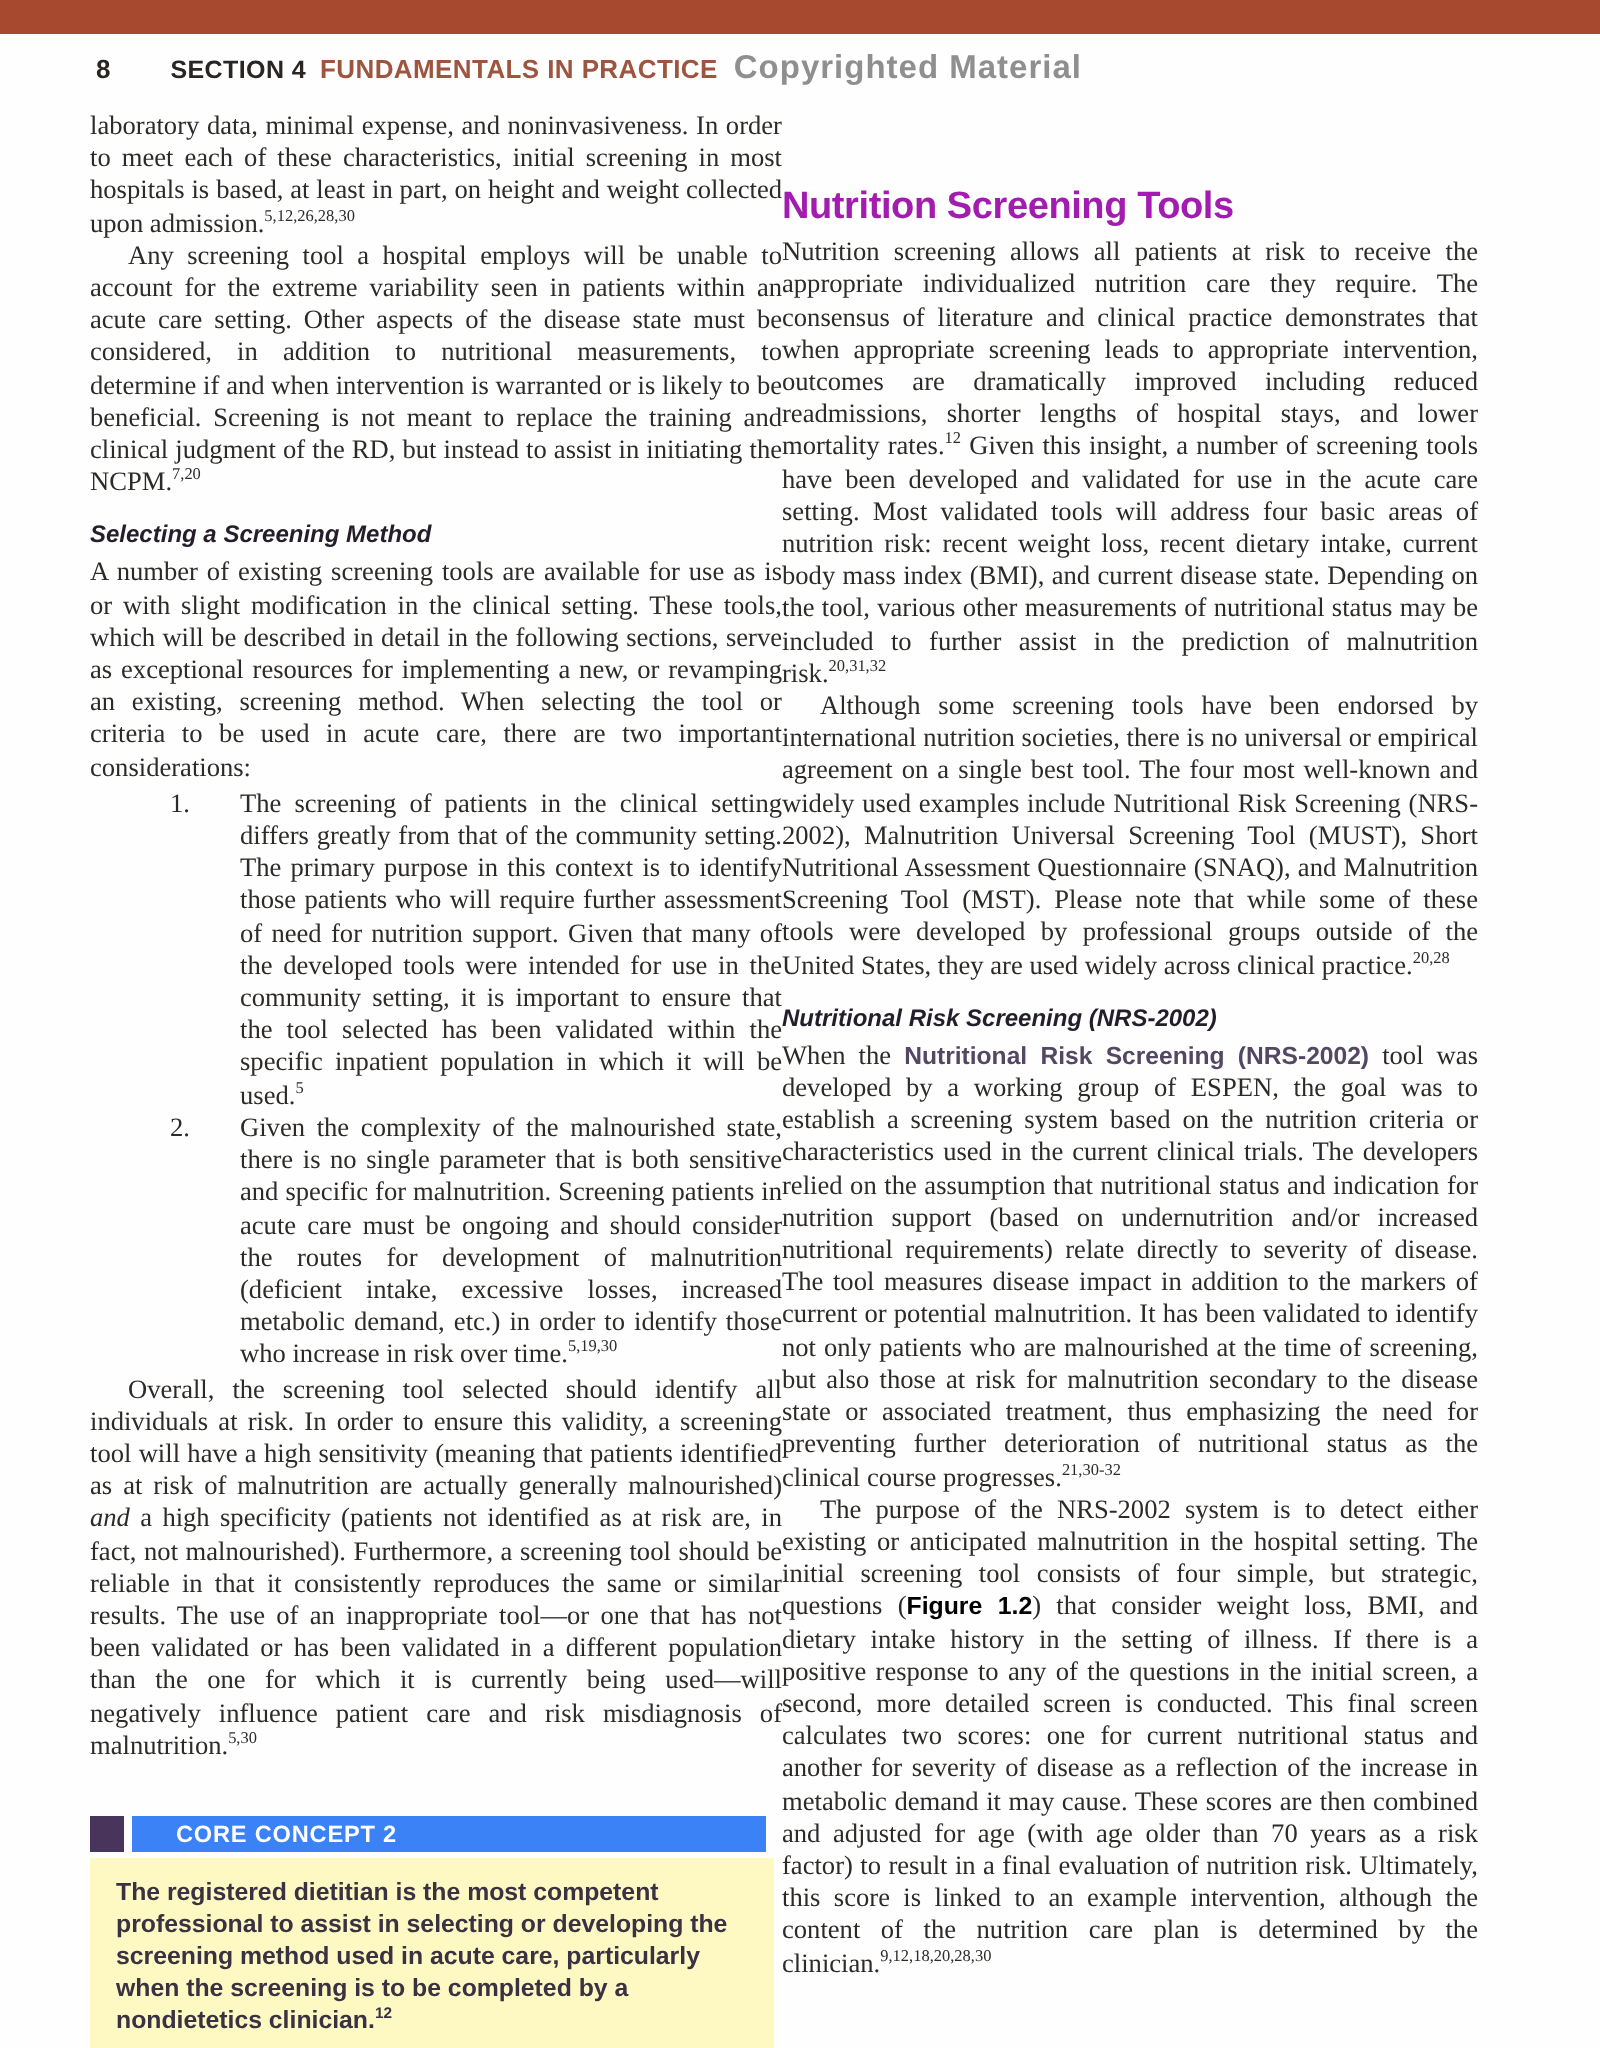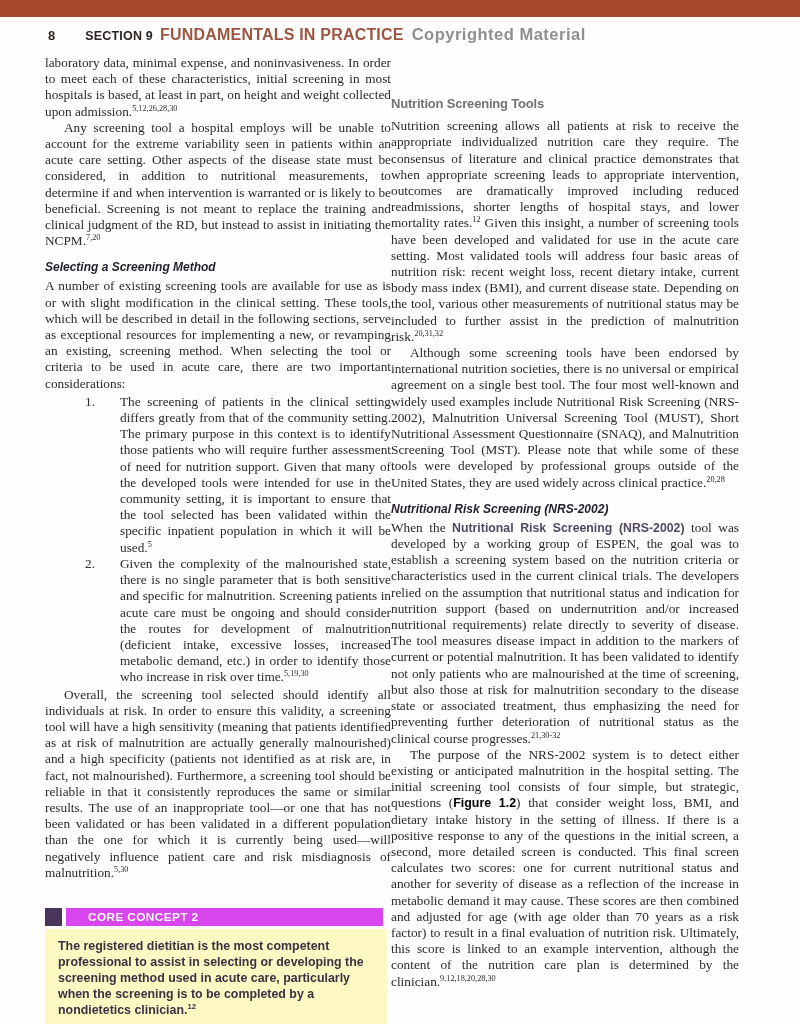--- a/index.html
+++ b/index.html
@@ -16,21 +16,21 @@
     background:#a6492e;
   }
   .header{
     display:flex;align-items:baseline;
     padding:8px 0 0 48px;
     font-family:"Liberation Sans",sans-serif;
     white-space:nowrap;
   }
   .pnum{font-weight:700;font-size:13px;color:#2b2522;margin-right:30px;}
   .seclabel{font-weight:700;font-size:12.5px;color:#2b2522;letter-spacing:0.2px;margin-right:7px;}
-  .sectitle{font-weight:700;font-size:16px;color:#9e5540;letter-spacing:0.2px;margin-right:8px;}
+  .sectitle{font-weight:700;font-size:13px;color:#9e5540;letter-spacing:0.2px;margin-right:8px;}
   .copytop{font-weight:600;font-size:16.5px;color:#8f8f8f;letter-spacing:0.5px;}
   .cols{
     display:flex;
     padding:11px 40px 0 45px;
     align-items:center;
   }
   .col{width:346px;}
   .col.right{width:348px;}
   p{
     margin:0;
@@ -43,21 +43,21 @@
   sup{font-size:0.62em;line-height:0;}
   .subhead{
     font-family:"Liberation Sans",sans-serif;
     font-weight:700;font-style:italic;
     font-size:12px;color:#241e2b;
     margin:11px 0 4px 0;
   }
   .h-red{
     font-family:"Liberation Sans",sans-serif;
     font-weight:700;
-    font-size:13px;color:#737373;
+    font-size:19px;color:#a21caf;
     letter-spacing:-0.2px;
     margin:0 0 3px 0;
     line-height:22px;
   }
   .numlist{margin:2px 0 1px 40px;}
   .li{display:flex;margin:0;}
   .li .num{flex:0 0 19px;font-size:13.3px;line-height:16.2px;}
   .li .litext{flex:1;margin-left:16px;}
   .term{
     font-family:"Liberation Sans",sans-serif;
@@ -66,21 +66,21 @@
   }
   .figref{
     font-family:"Liberation Sans",sans-serif;
     font-weight:700;font-size:12.4px;
     color:#000000;
   }
   .concept{margin-top:27px;width:338px;}
   .concept-head{display:flex;align-items:stretch;height:18px;}
   .concept-square{flex:0 0 17px;background:#49355b;margin-right:4px;}
   .concept-banner{
-    flex:1;background:#d946ef;
+    flex:1;background:#3b82f6;
     display:flex;align-items:center;
     padding-left:22px;
     font-family:"Liberation Sans",sans-serif;
     font-weight:700;font-size:11.8px;color:#ffffff;
     letter-spacing:0.4px;
   }
   .concept-body{
     margin-top:3px;width:320px;
     background:#fef9c3;
     padding:9px 9px 10px 13px;
@@ -91,32 +91,32 @@
     line-height:16px;color:#3a3142;
     text-align:left;
   }
   .footer{
     text-align:center;
     margin-top:4px;
     font-family:"Liberation Sans",sans-serif;
     font-weight:600;font-size:16.5px;color:#8f8f8f;
     letter-spacing:0.5px;
   }
-  .ital{}
+  .ital{font-style:italic;}
 </style>
 </head>
 <body>
 
 <div class="page">
 
   <div class="topbar"></div>
 
   <div class="header">
     <span class="pnum">8</span>
-    <span class="seclabel">SECTION 9</span>
+    <span class="seclabel">SECTION 4</span>
     <span class="sectitle">FUNDAMENTALS IN PRACTICE</span>
     <span class="copytop">Copyrighted Material</span>
   </div>
 
   <div class="cols">
 
     <div class="col left">
       <p><span>laboratory data, minimal expense, and noninvasiveness. In order to meet each of these characteristics, initial screening in most hospitals is based, at least in part, on height and weight collected upon admission.</span><sup>5,12,26,28,30</sup></p>
       <p class="indent"><span>Any screening tool a hospital employs will be unable to account for the extreme variability seen in patients within an acute care setting. Other aspects of the disease state must be considered, in addition to nutritional measurements, to determine if and when intervention is warranted or is likely to be beneficial. Screening is not meant to replace the training and clinical judgment of the RD, but instead to assist in initiating the NCPM.</span><sup>7,20</sup></p>
 

